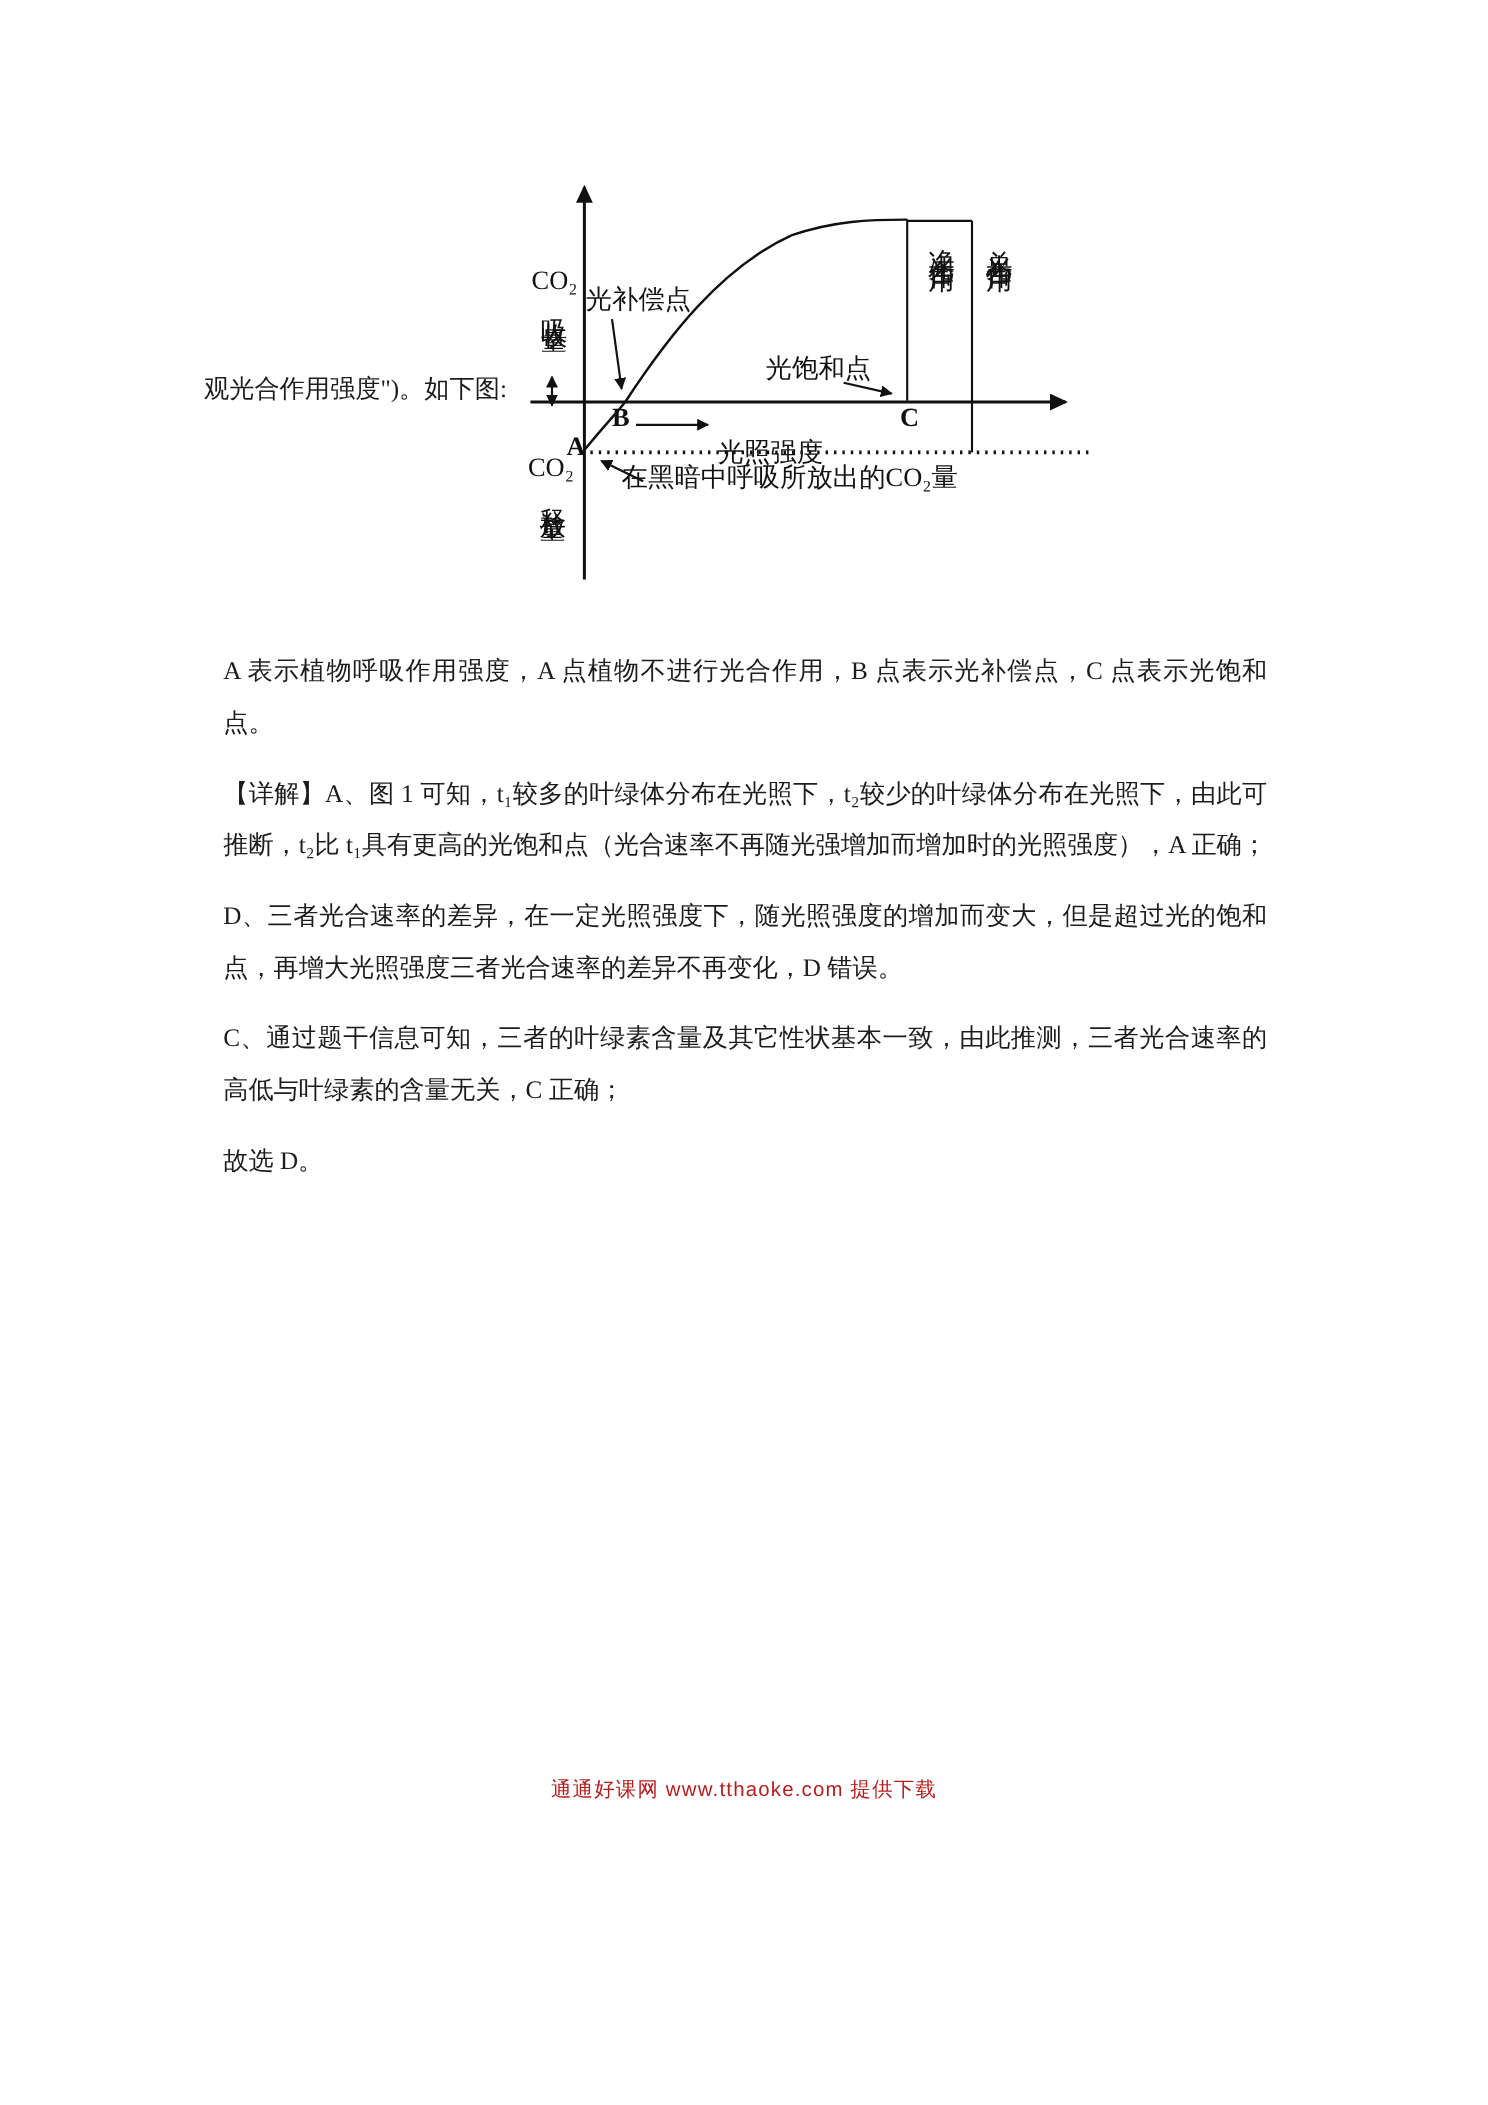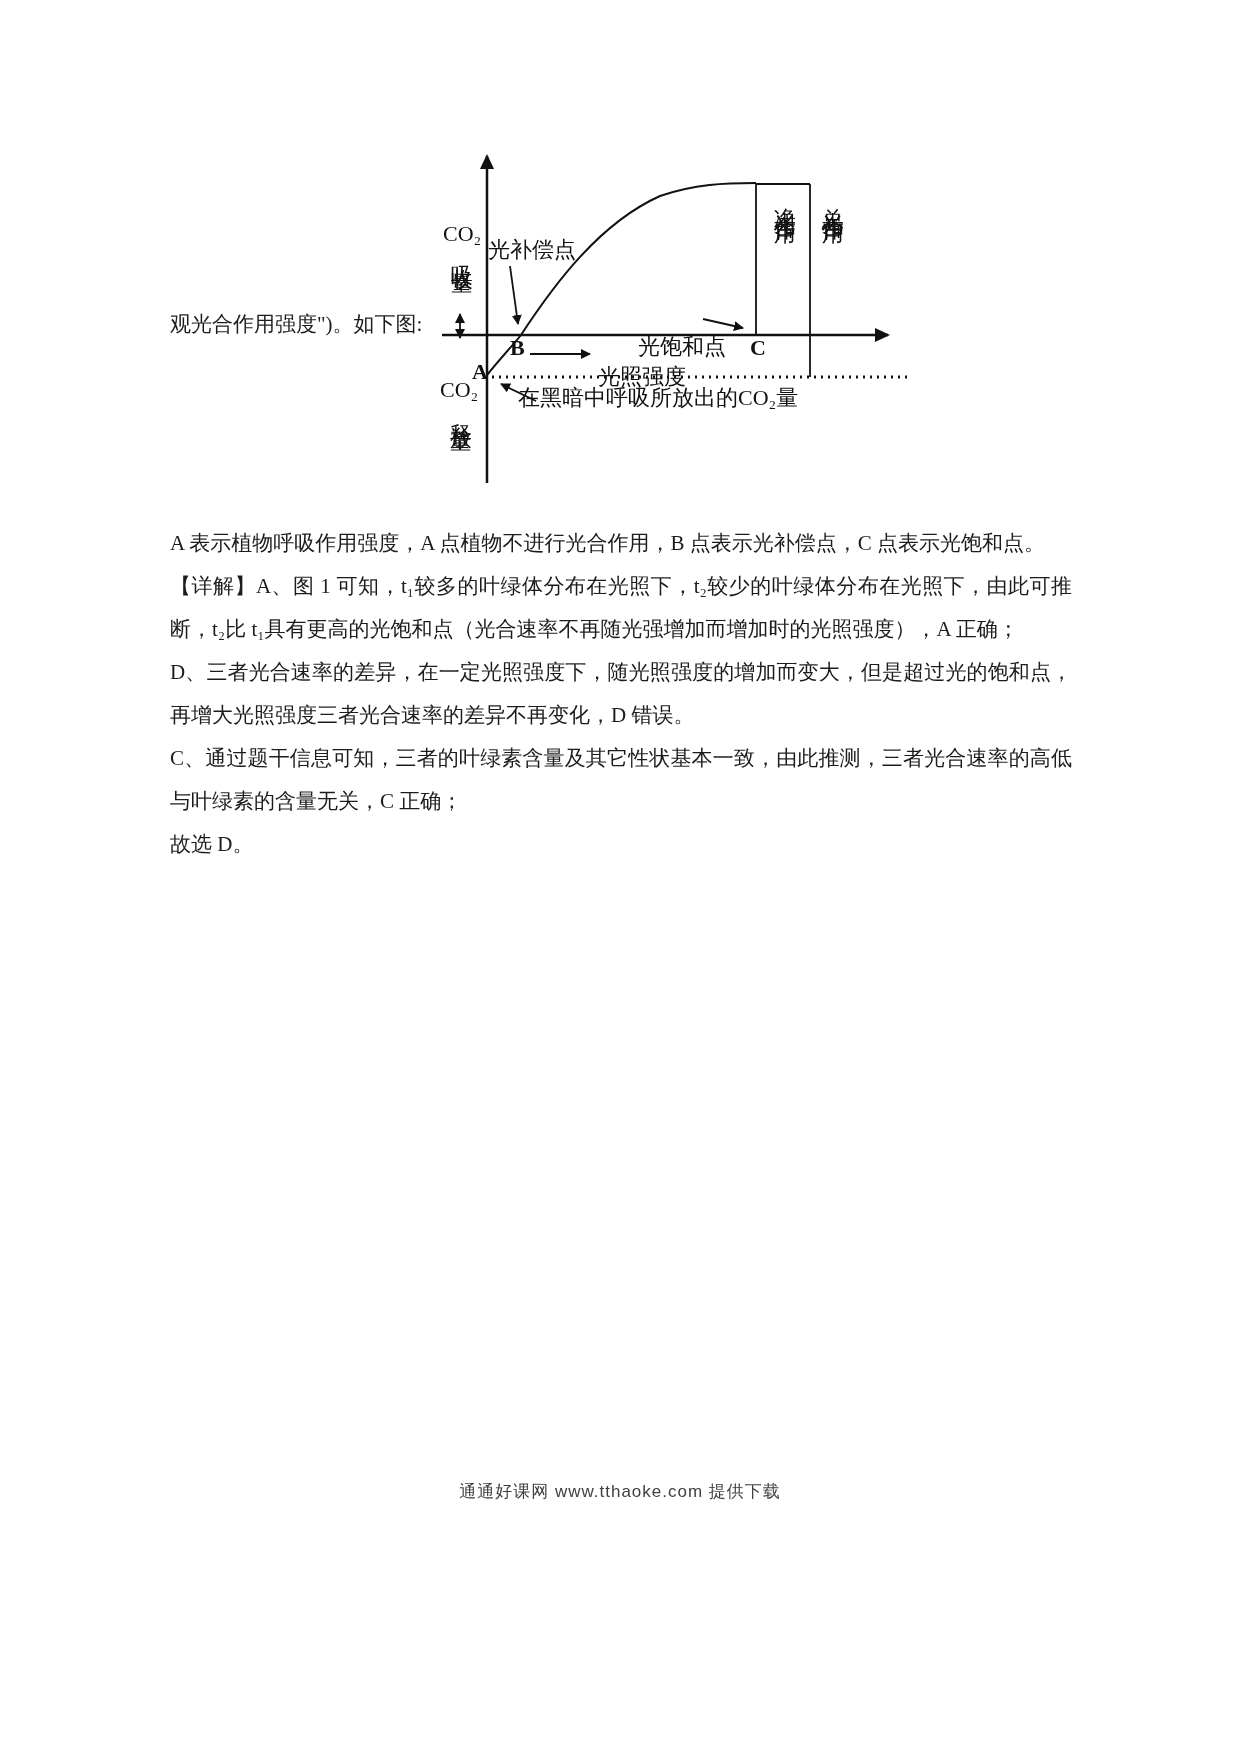--- a/index.html
+++ b/index.html
@@ -18,28 +18,28 @@
   .thin  { stroke:#111; stroke-width:1.8; fill:none; }
   .dotted{ stroke:#111; stroke-width:3;   fill:none; stroke-dasharray:2 5; }
   .dlabel{
     position:absolute; font-size:22px; line-height:1.12; white-space:nowrap; color:#111;
   }
   .vert { writing-mode:vertical-rl; text-orientation:upright; letter-spacing:4px; }
   .body-text {
     position:absolute; left:170px; top:522px; width:902px;
     font-size:21px; line-height:43px; text-align:justify;
   }
-  .body-text p { margin:0; }
+  .body-text p { margin:16px; }
   .emph {
     -webkit-text-emphasis:filled dot; -webkit-text-emphasis-position:under left;
     text-emphasis:filled dot; text-emphasis-position:under left;
   }
   .footer {
     position:absolute; left:0; right:0; top:1480px; text-align:center;
-    font-size:17px; color:#404040; font-family:"Liberation Sans", sans-serif;
+    font-size:17px; color:#b91c1c; font-family:"Liberation Sans", sans-serif;
     letter-spacing:1px;
   }
 </style>
 </head>
 <body>
 
 <div class="page">
 
   <div class="intro">观光合作用强度")。如下图:</div>
 
@@ -68,21 +68,21 @@
       <line class="thin" x1="90" y1="216" x2="150" y2="216" marker-end="url(#arr)"></line>
       <line class="thin" x1="96" y1="263" x2="61" y2="246" marker-end="url(#arr)"></line>
       <line class="thin" x1="20" y1="176" x2="20" y2="200" marker-start="url(#arrRev)" marker-end="url(#arr)"></line>
     </svg>
 
     <div class="dlabel" style="left:3px; top:84px;">CO₂</div>
     <div class="dlabel vert" style="left:9px; top:110px;">吸收量</div>
     <div class="dlabel" style="left:0px; top:240px;">CO₂</div>
     <div class="dlabel vert" style="left:8px; top:268px;">释放量</div>
     <div class="dlabel" style="left:48px; top:100px;text-align:right;">光补偿点</div>
-    <div class="dlabel" style="left:198px; top:157px;margin-top:40px;">光饱和点</div>
+    <div class="dlabel" style="left:198px; top:157px;">光饱和点</div>
     <div class="dlabel" style="left:158px; top:203px;margin-top:24px;">光照强度</div>
     <div class="dlabel vert" style="left:332px; top:52px;">净光合作用</div>
     <div class="dlabel vert" style="left:380px; top:52px;">总光合作用</div>
     <div class="dlabel" style="left:78px; top:248px;">在黑暗中呼吸所放出的CO₂量</div>
     <div class="dlabel" style="left:32px; top:222px; font-weight:bold;">A</div>
     <div class="dlabel" style="left:70px; top:198px; font-weight:bold;">B</div>
     <div class="dlabel" style="left:310px; top:198px; font-weight:bold;">C</div>
   </div>
 
   <div class="body-text">

